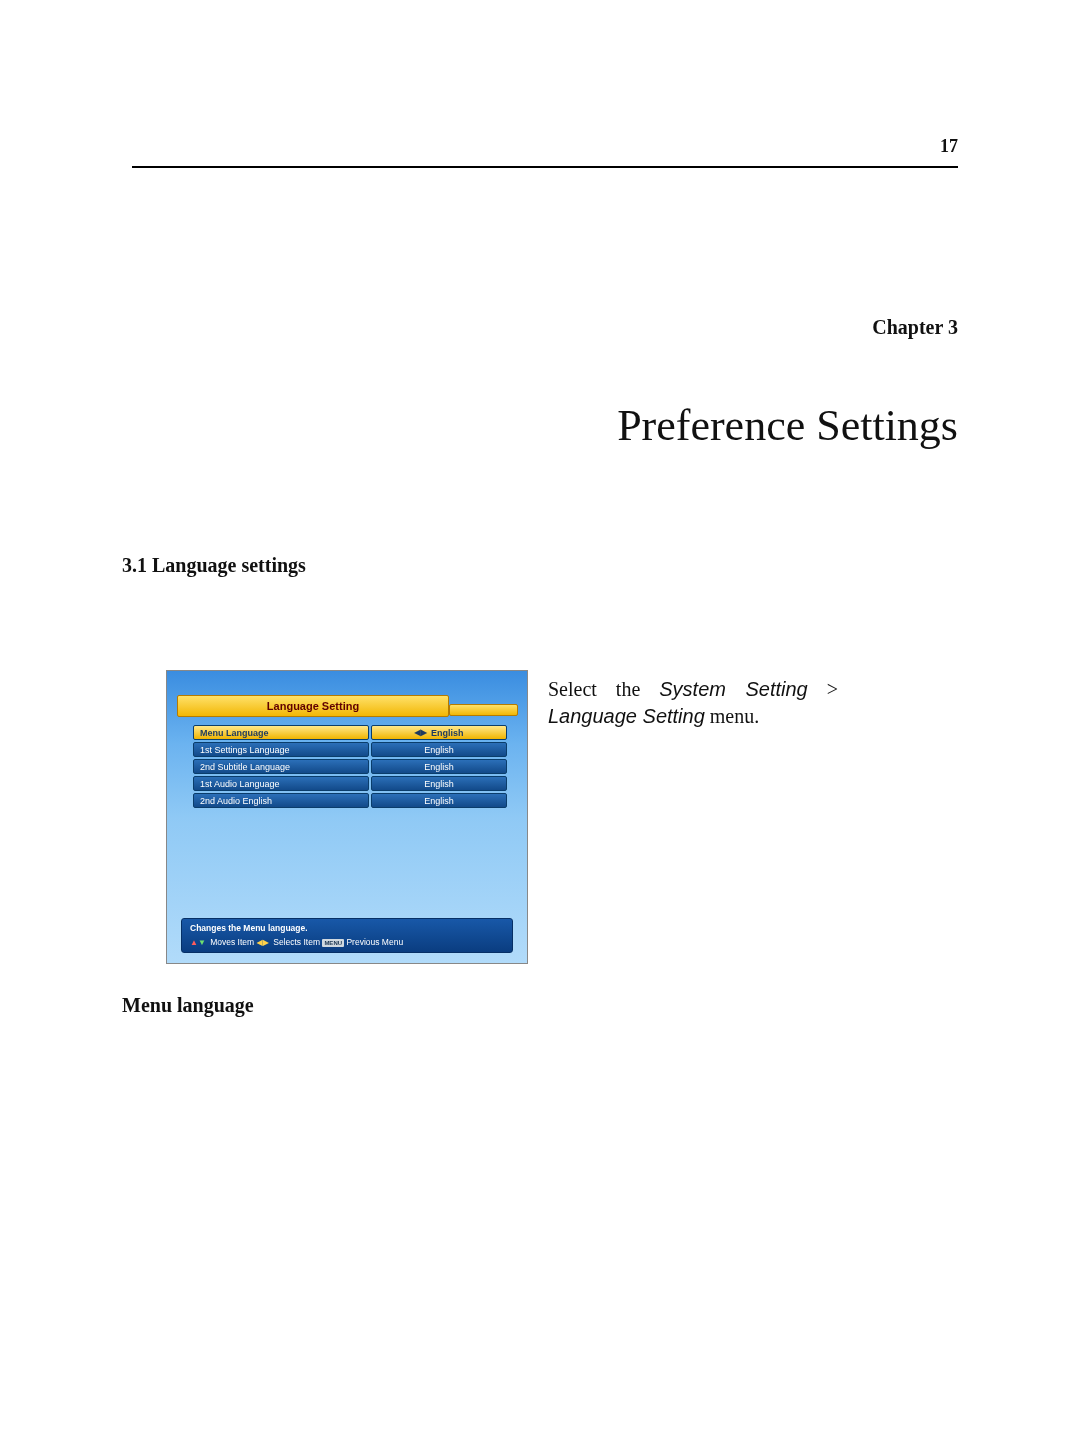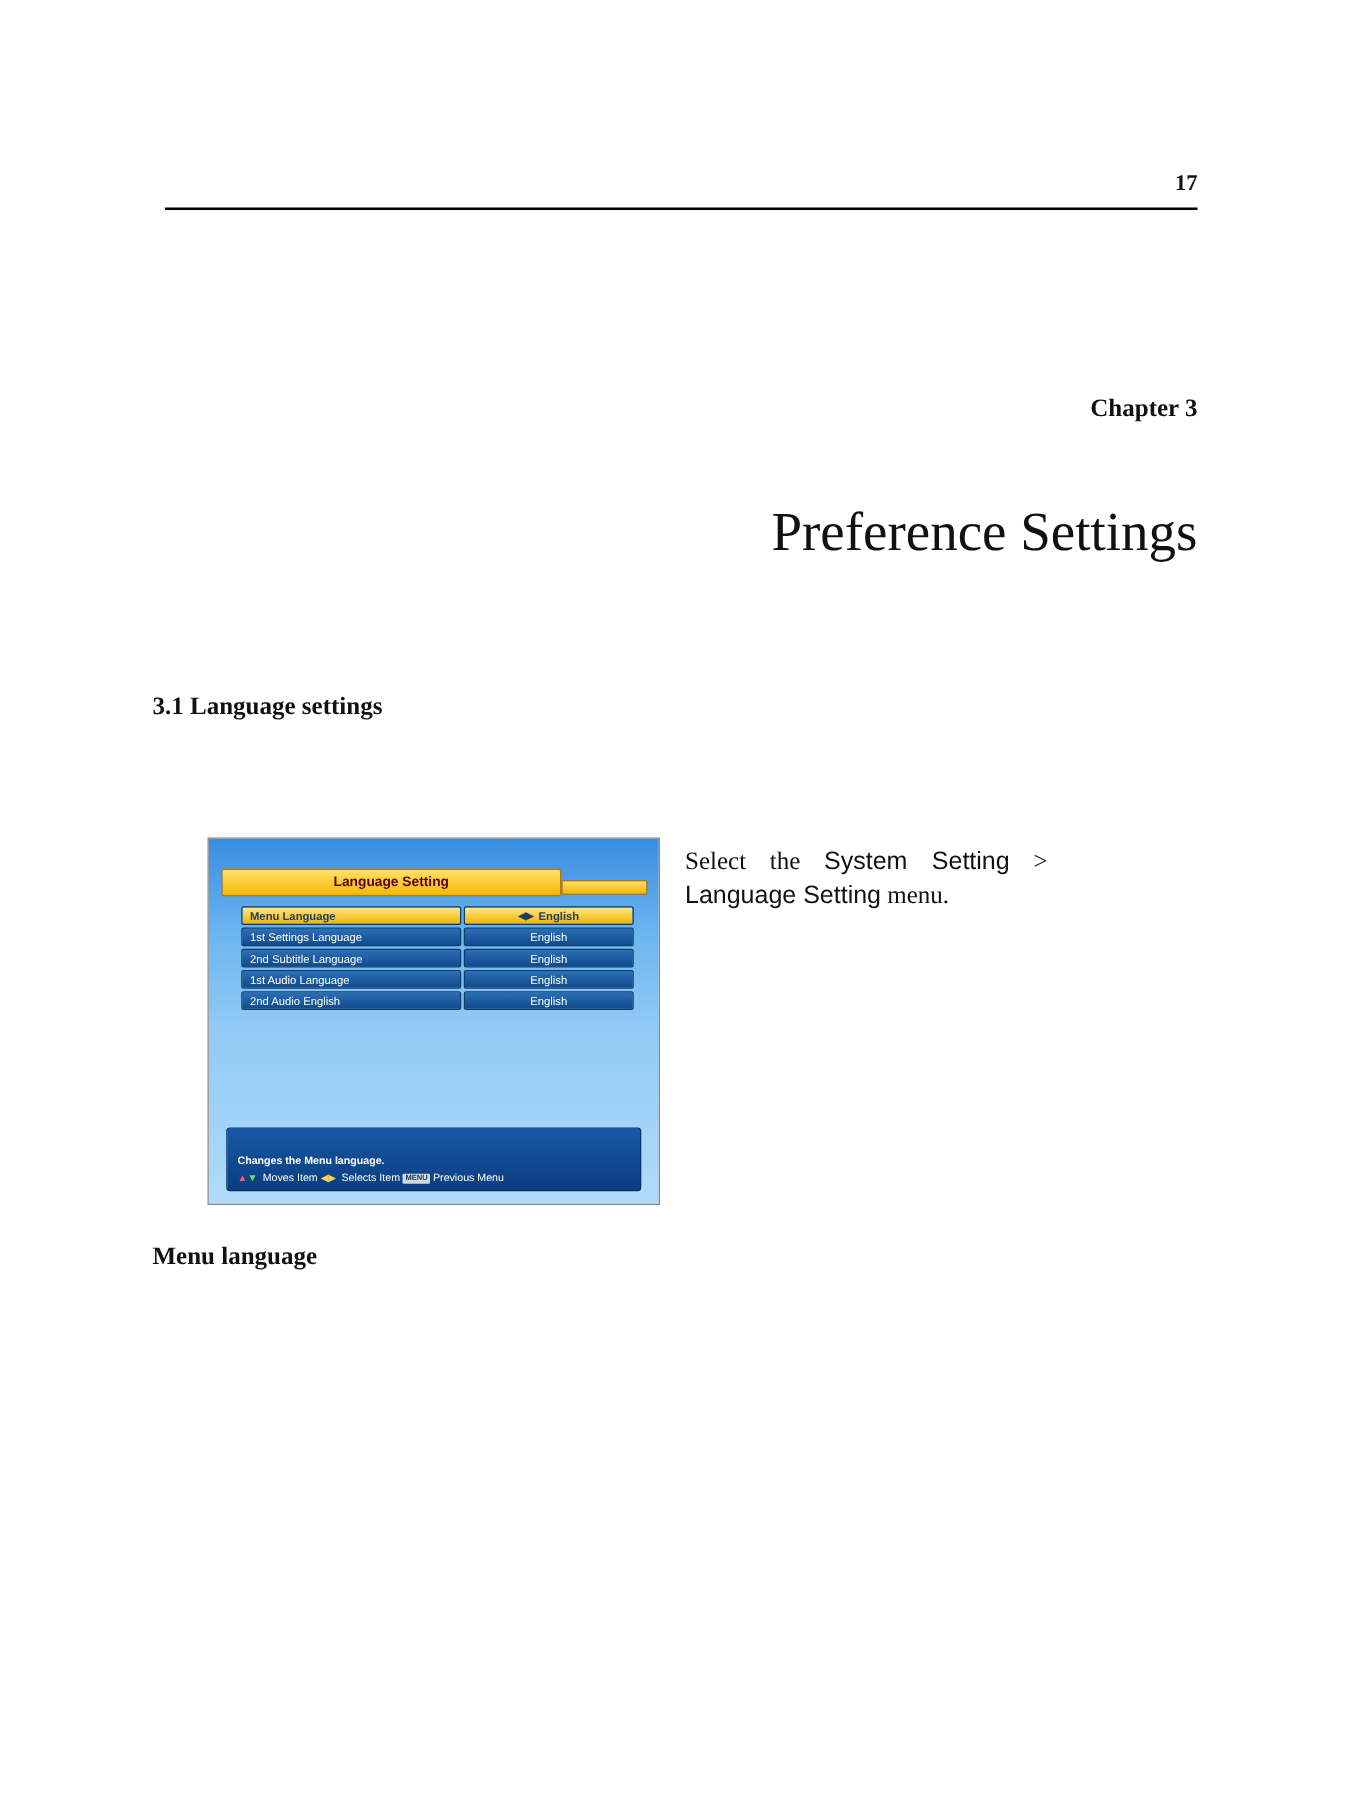--- a/index.html
+++ b/index.html
@@ -66,20 +66,21 @@
     position: absolute;
     left: 548px;
     top: 676px;
     width: 290px;
     font-size: 20px;
     line-height: 1.35;
     text-align: justify;
   }
   .screenshot-side .ss {
     font-family: Arial, Helvetica, sans-serif;
+    font-style: italic;
   }
   .subheading {
     position: absolute;
     left: 122px;
     top: 994px;
     font-size: 20px;
     font-weight: bold;
   }
   .body2 {
     position: absolute;
@@ -183,21 +184,21 @@
     margin-right: 4px;
   }
   .device .helpbox {
     position: absolute;
     left: 14px;
     bottom: 10px;
     width: 332px;
     background: linear-gradient(to bottom, #1858a8, #0a3d80);
     border: 1px solid #063066;
     border-radius: 3px;
-    padding: 20px 8px 3px 8px;
+    padding: 4px 8px 3px 8px;
     box-sizing: border-box;
     font-size: 8.5px;
     line-height: 1.4;
   }
   .device .helpbox .line1 {
     font-weight: bold;
     margin-bottom: 2px;
   }
   .device .ic {
     display: inline-block;

